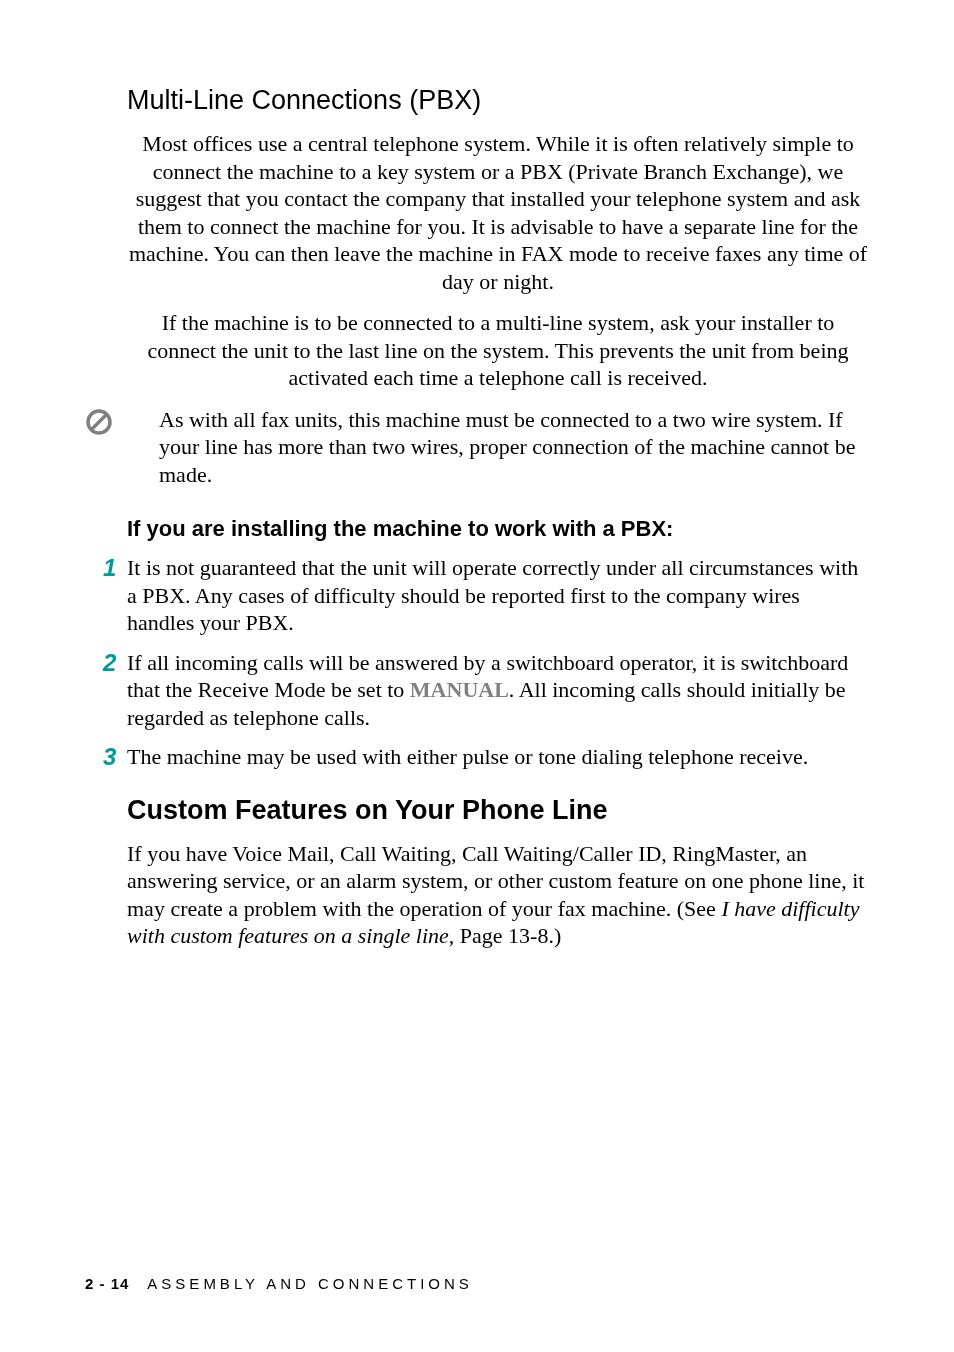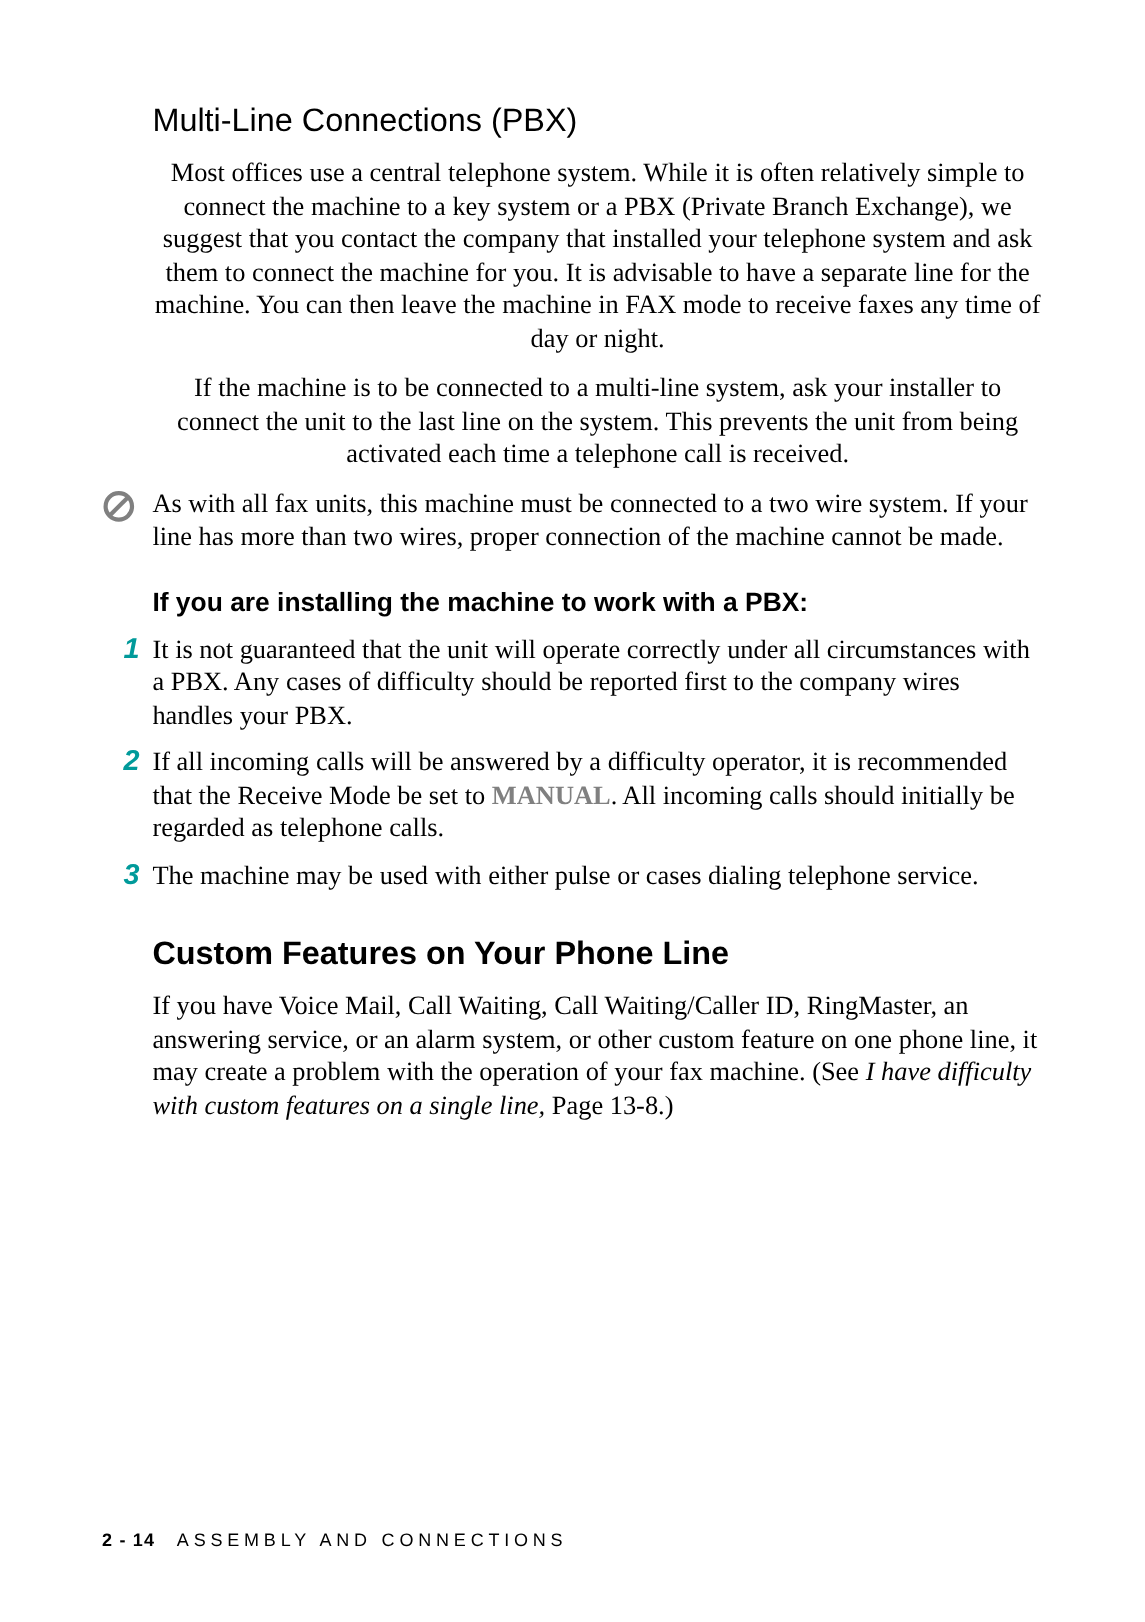--- a/index.html
+++ b/index.html
@@ -27,20 +27,21 @@
       font-size: 22px;
       line-height: 1.25;
       margin-left: 42px;
       margin-bottom: 14px;
       text-align: center;
     }
     .note-block {
       display: flex;
       align-items: flex-start;
       margin-bottom: 22px;
+      gap: 32px;
     }
     .note-icon {
       width: 28px;
       height: 28px;
       flex-shrink: 0;
       margin-right: 14px;
       margin-top: 2px;
     }
     .note-text {
       font-size: 22px;
@@ -78,21 +79,21 @@
     .num-text .bold-gray {
       font-weight: bold;
       color: #808080;
     }
     .heading-2nd {
       font-family: Arial, Helvetica, sans-serif;
       font-weight: bold;
       font-size: 27px;
       margin-left: 42px;
       margin-bottom: 14px;
-      margin-top: 36px;
+      margin-top: 24px;
     }
     .last-para {
       font-size: 22px;
       line-height: 1.25;
       margin-left: 42px;
     }
     .last-para .italic {
       font-style: italic;
     }
     .footer {
@@ -132,27 +133,27 @@
 <h3 class="heading-3">If you are installing the machine to work with a PBX:</h3>
 
 <div class="num-item">
   <span class="num-marker">1</span>
   <span class="num-text">It is not guaranteed that the unit will operate correctly under all circumstances with a PBX. Any cases of difficulty should be reported first to the company wires handles your PBX.</span>
 </div>
 
 <div class="num-item">
   <span class="num-marker">2</span>
   <span class="num-text">
-    <span>If all incoming calls will be answered by a difficulty operator, it is recommended that the Receive Mode be set to </span><span class="bold-gray">MANUAL</span><span>. All incoming calls should initially be regarded as telephone calls.</span>
+    <span>If all incoming calls will be answered by a switchboard operator, it is switchboard that the Receive Mode be set to </span><span class="bold-gray">MANUAL</span><span>. All incoming calls should initially be regarded as telephone calls.</span>
   </span>
 </div>
 
 <div class="num-item">
   <span class="num-marker">3</span>
-  <span class="num-text">The machine may be used with either pulse or cases dialing telephone service.</span>
+  <span class="num-text">The machine may be used with either pulse or tone dialing telephone receive.</span>
 </div>
 
 <h2 class="heading-2nd">Custom Features on Your Phone Line</h2>
 
 <p class="last-para">
   <span>If you have Voice Mail, Call Waiting, Call Waiting/Caller ID, RingMaster, an answering service, or an alarm system, or other custom feature on one phone line, it may create a problem with the operation of your fax machine. (See </span><span class="italic">I have difficulty with custom features on a single line,</span><span> Page 13-8.)</span>
 </p>
 
 <div class="footer">
   <span class="page-num">2 - 14</span><span>ASSEMBLY AND CONNECTIONS</span>

